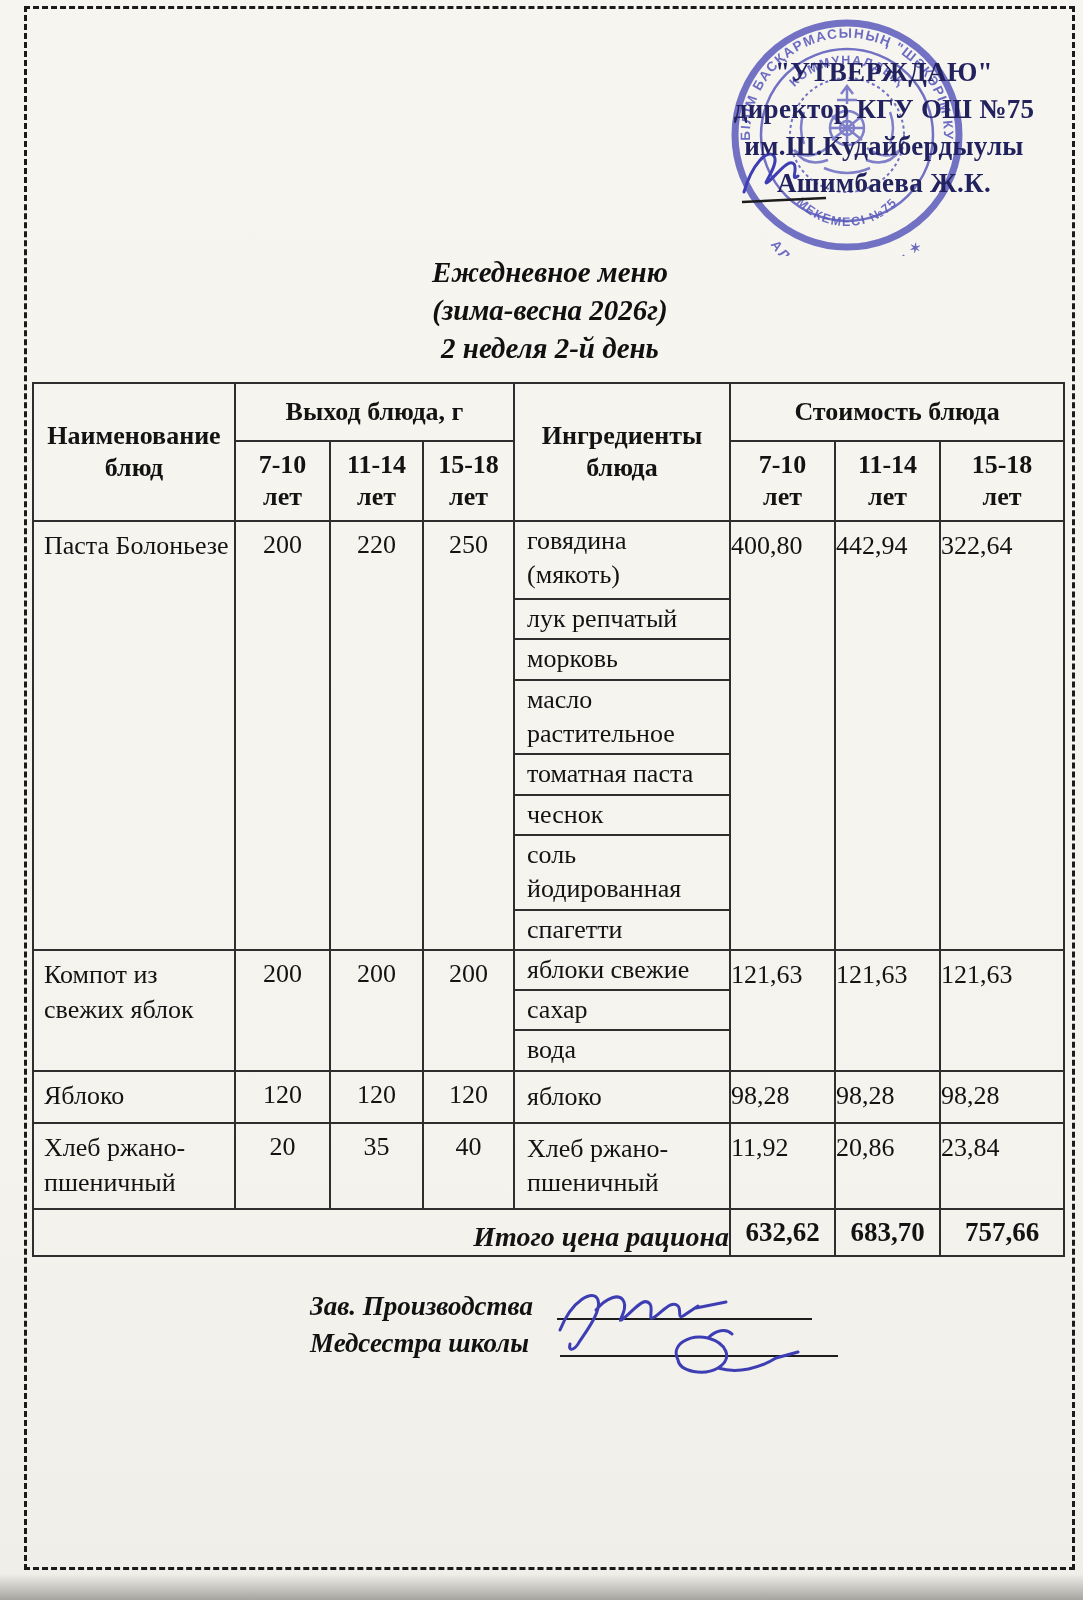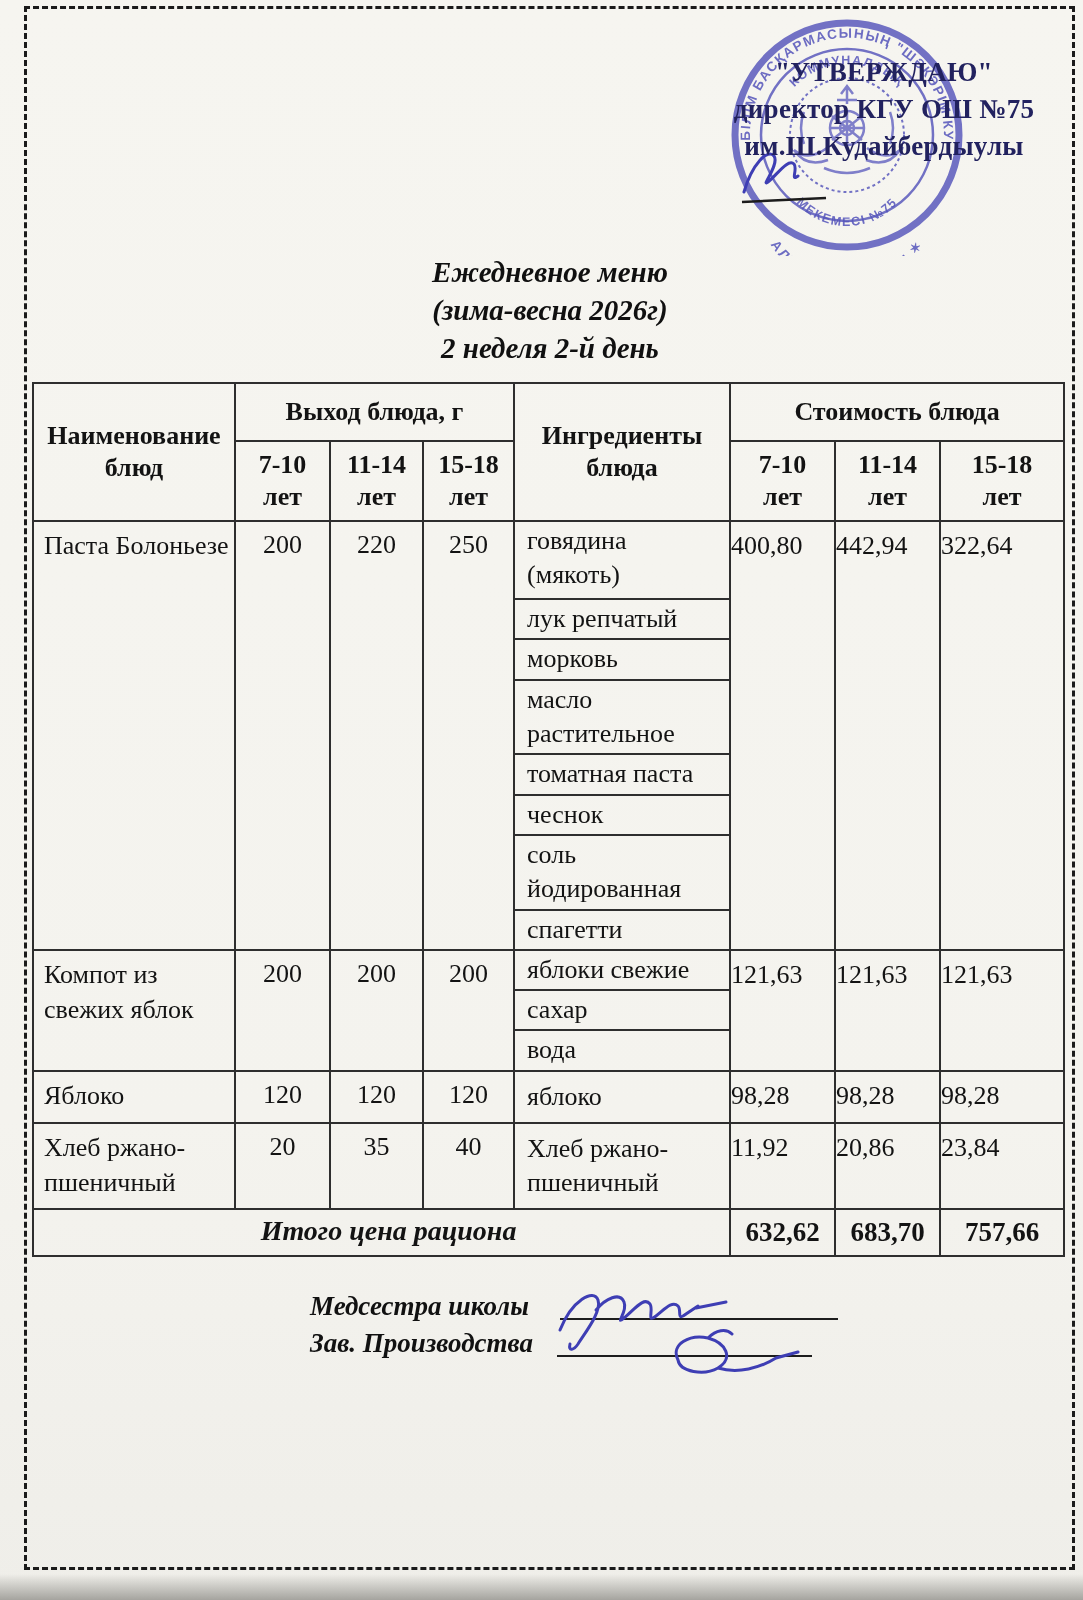--- a/index.html
+++ b/index.html
@@ -41,21 +41,21 @@
   table.menu th, table.menu td { border:2px solid #2e2e2e; }
   table.menu th {
     font-weight:bold; font-size:26px; text-align:center; vertical-align:middle;
     line-height:1.25; padding:2px 4px;
   }
   td.name-cell { vertical-align:top; text-align:left; padding:6px 4px 4px 10px; line-height:1.35; }
   td.num-cell  { vertical-align:top; text-align:center; padding-top:8px;border-radius:22px; }
   td.ing-cell  { vertical-align:top; text-align:left; padding:2px 4px 2px 12px; line-height:1.32; }
   td.cost-cell { vertical-align:top; text-align:left; padding-top:9px; }
   td.total-label {
-    vertical-align:bottom; text-align:center; padding:0 0 8px 14px;
+    vertical-align:bottom; text-align:right; padding:0 0 2px 14px;
     font-weight:bold; font-style:italic; font-size:28px;
   }
   td.total-val { vertical-align:middle; text-align:center; font-weight:bold; font-size:27px; }
   
   .sig-block {
     position:absolute; top:1288px; left:310px; width:520px;
     font-weight:bold; font-style:italic; font-size:27px; line-height:37px; color:#111;
   }
   .sig-row { position:relative; height:37px; }
   .sig-line { position:absolute; height:0; border-bottom:2px solid #1d1d1d; }
@@ -103,20 +103,21 @@
 
   <svg class="handsig stamp-sig" viewBox="0 0 110 75">
     <path d="M14,52 C22,24 38,8 44,16 C50,24 30,48 38,42 C46,36 58,18 64,24 C68,29 60,42 68,36" stroke="#3e3eb4" stroke-width="3" fill="none" stroke-linecap="round"></path>
     <path d="M12,62 L96,58" stroke="#1c1c1c" stroke-width="2.5" fill="none"></path>
   </svg>
 
   <div class="approval">
     <div>"УТВЕРЖДАЮ"</div>
     <div>директор КГУ ОШ №75</div>
     <div>им.Ш.Кудайбердыулы</div>
+    <div>Ашимбаева Ж.К.</div>
   </div>
 
   <div class="doc-title">
     <div>Ежедневное меню</div>
     <div>(зима-весна 2026г)</div>
     <div>2 неделя 2-й день</div>
   </div>
 
   <table class="menu">
     <colgroup>
@@ -240,27 +241,27 @@
         <td class="total-label" colspan="5">Итого цена рациона</td>
         <td class="total-val">632,62</td>
         <td class="total-val">683,70</td>
         <td class="total-val">757,66</td>
       </tr>
     </tbody>
   </table>
 
   <div class="sig-block">
     <div class="sig-row">
+      <span>Зав. Производства</span>
+      <span class="sig-line l1"></span>
+    </div>
+    <div class="sig-row">
       <span>Медсестра школы</span>
       <span class="sig-line l2"></span>
     </div>
-    <div class="sig-row">
-      <span>Зав. Производства</span>
-      <span class="sig-line l1"></span>
-    </div>
   </div>
 
   <svg class="handsig" style="left:548px; top:1282px;" width="250" height="100" viewBox="0 0 250 100">
     <path d="M12,48 C24,18 46,6 50,18 C54,30 36,52 30,62 C26,68 20,70 22,62 M48,28 C58,16 72,10 76,20 C80,30 66,44 76,36 C86,28 96,14 102,22 C106,28 98,42 108,34 C116,28 124,18 130,24 C134,28 128,40 138,32 L150,24 M148,26 L178,20" stroke="#3e3eb4" stroke-width="3" fill="none" stroke-linecap="round"></path>
   </svg>
   <svg class="handsig" style="left:650px; top:1326px;" width="160" height="60" viewBox="0 0 160 60">
     <path d="M28,34 C20,18 40,8 58,12 C76,17 84,32 68,42 C54,50 30,46 28,34 Z M58,12 C66,4 76,2 82,8 M68,42 C88,48 110,42 126,32 L148,26" stroke="#3e3eb4" stroke-width="3" fill="none" stroke-linecap="round"></path>
   </svg>
 
   <div class="scan-bottom"></div>

